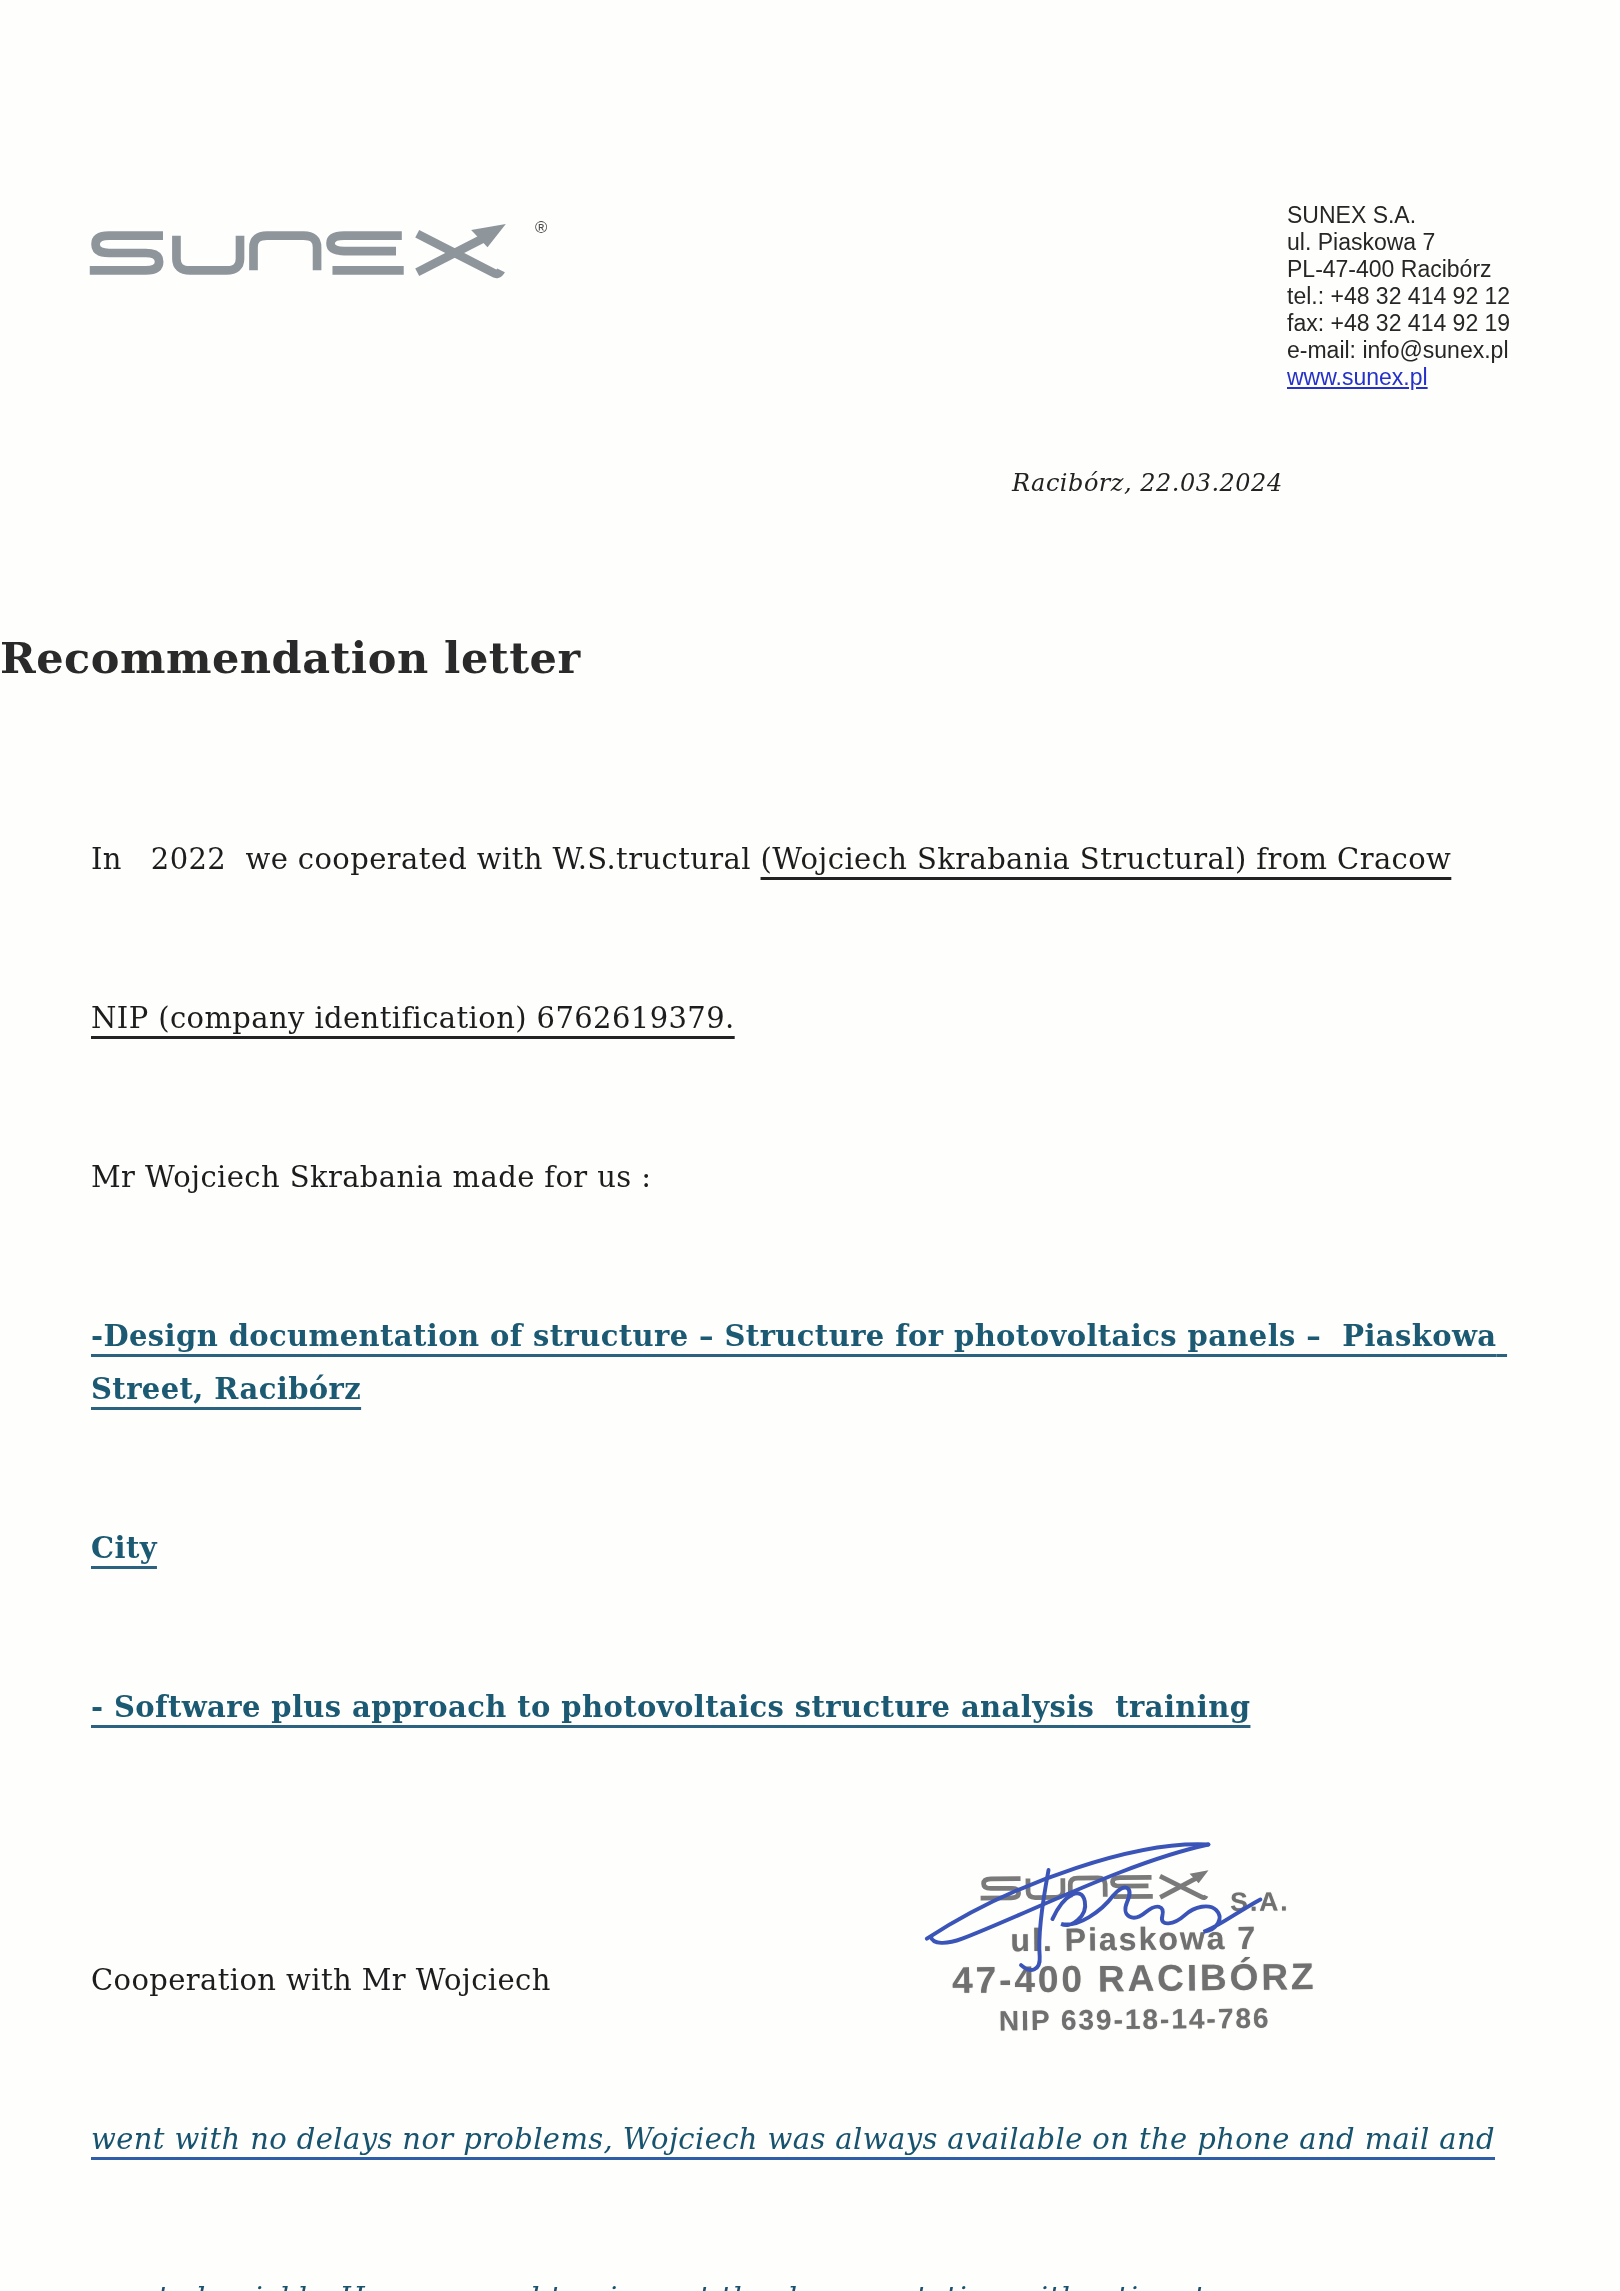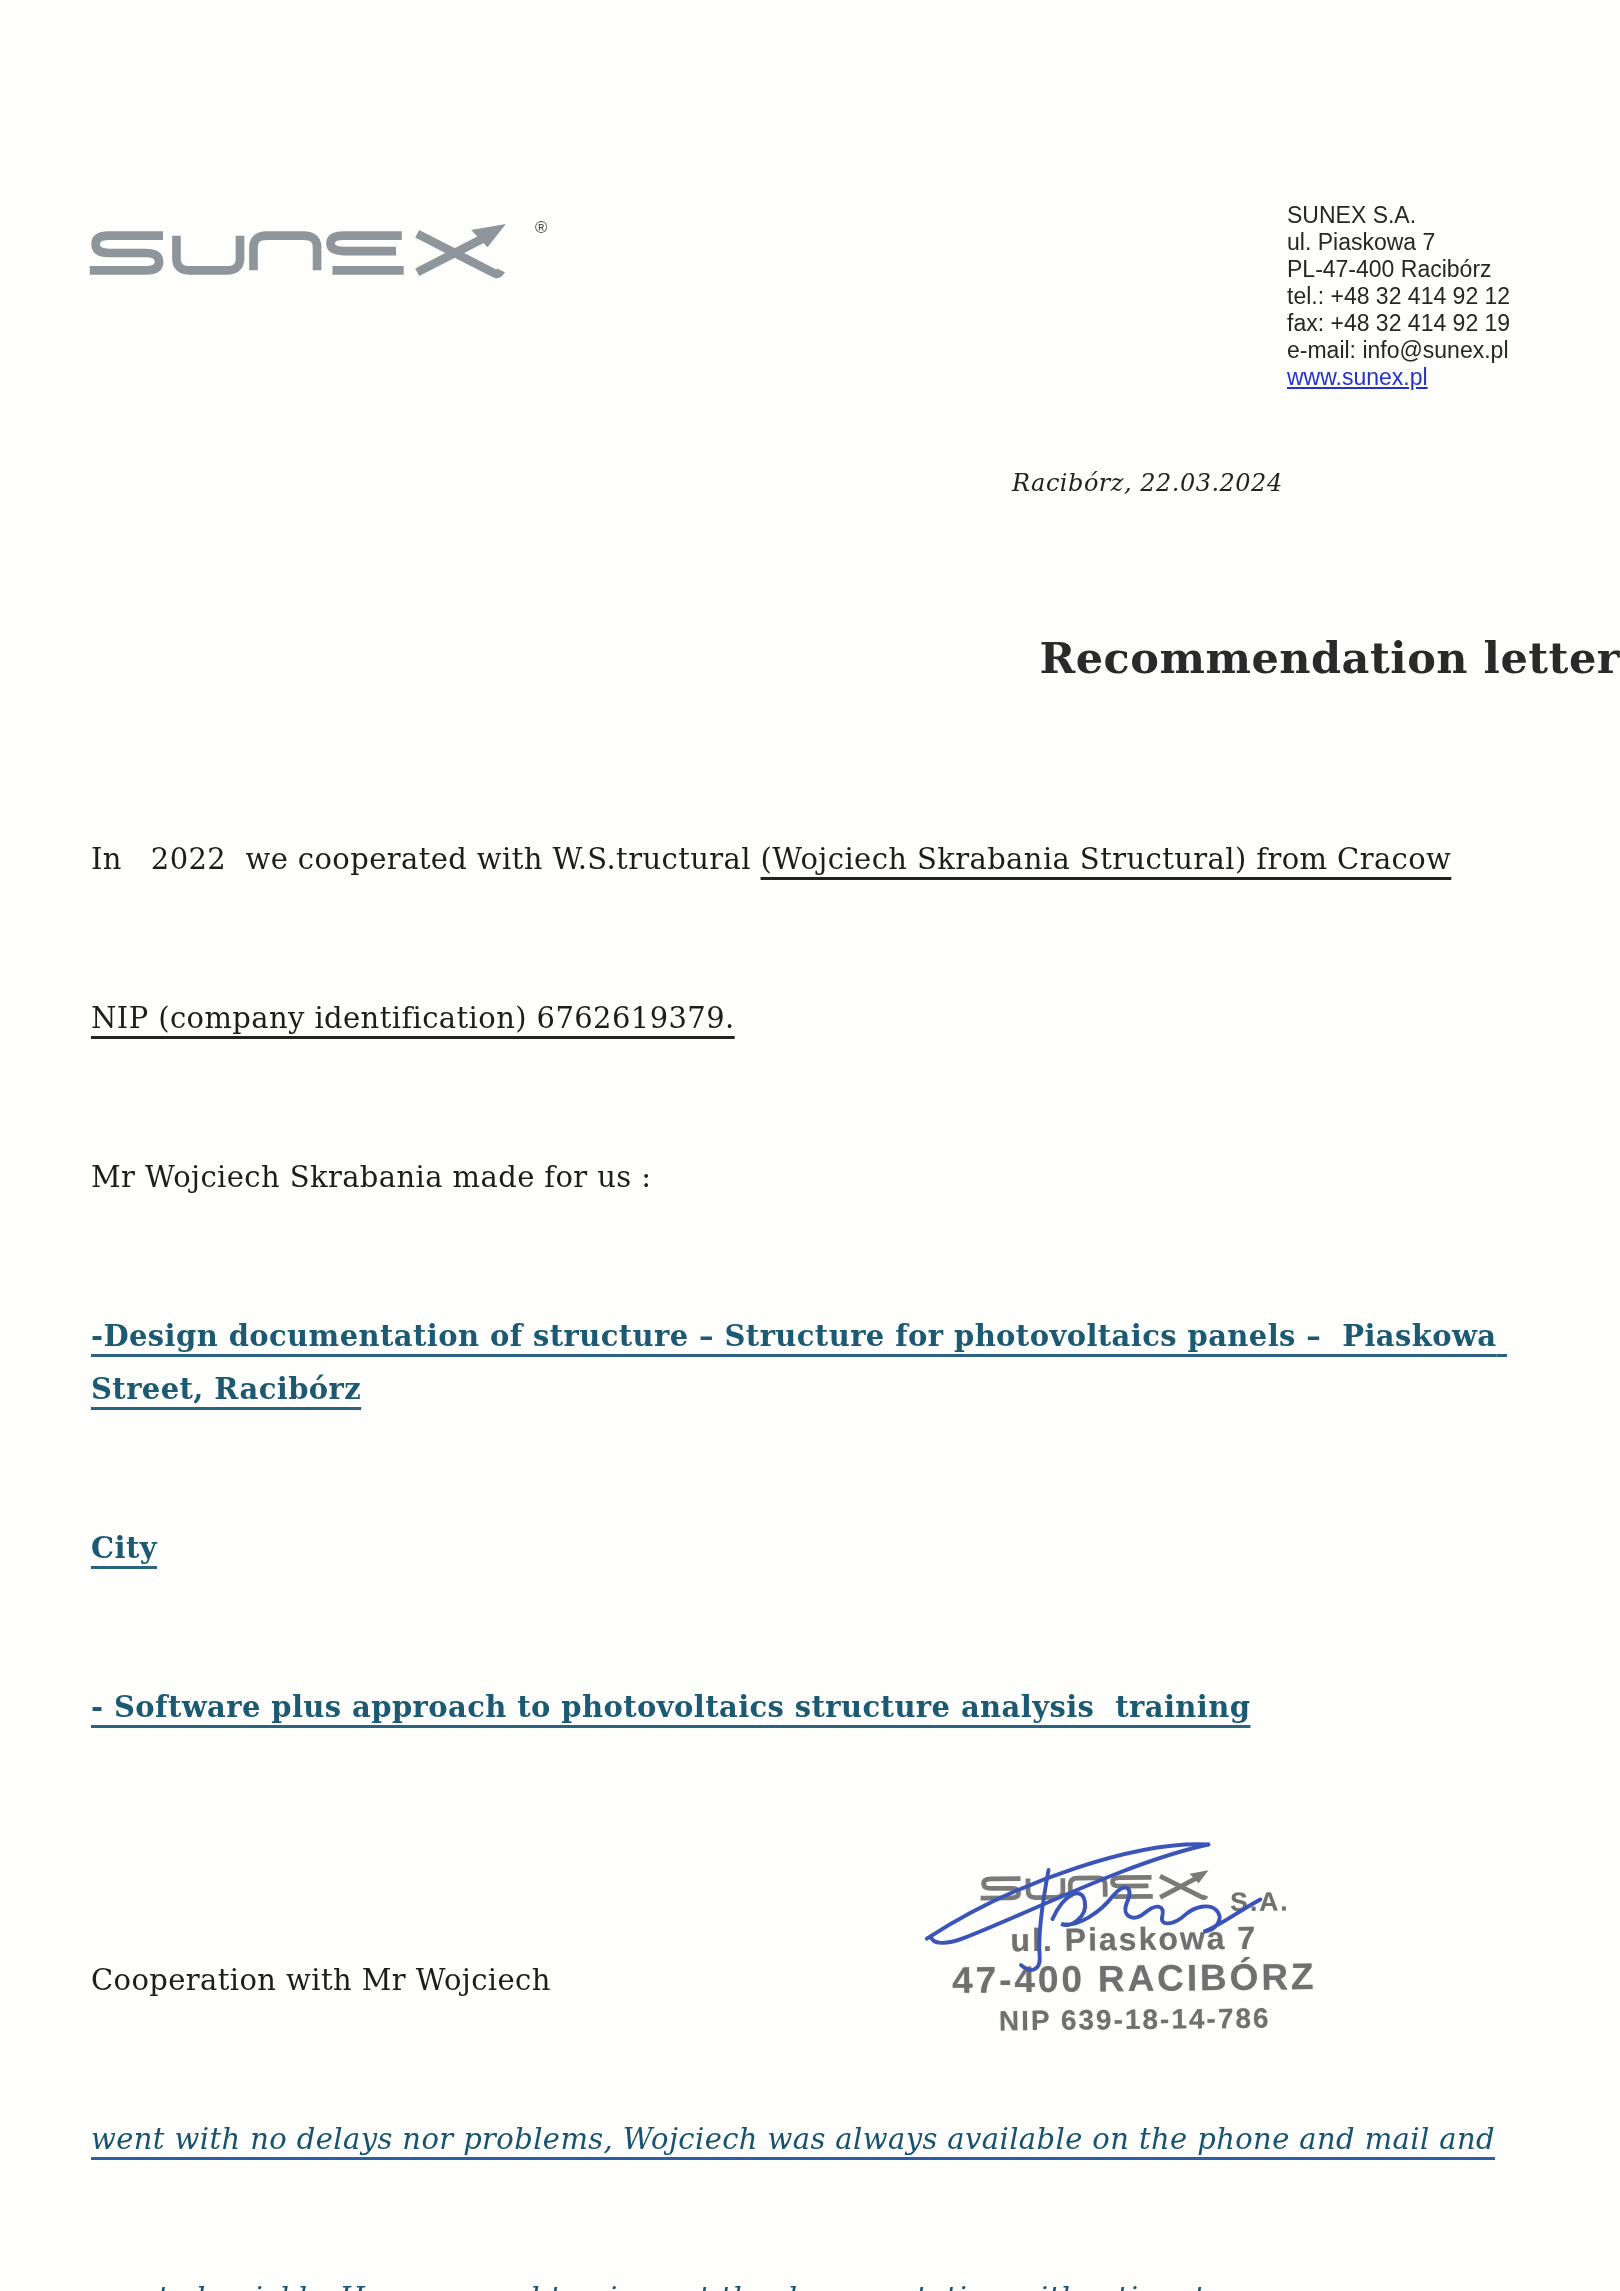--- a/index.html
+++ b/index.html
@@ -24,21 +24,21 @@
   }
   .letterhead a { color:#2531c9; text-decoration:underline; }
   
   .dateline {
     position:absolute; left:1012px; top:469px;
     font-style:italic; font-size:24px; letter-spacing:0.5px; color:#222;
   }
   
   .title {
     position:absolute; left:0; top:633px; width:1620px;
-    margin:0; text-align:right;
+    margin:0; text-align:left;
     font-size:43px; font-weight:bold; letter-spacing:0.5px; color:#2a2a2a;
   }
   
   .doc-body {
     position:absolute; left:91px; top:727px; width:1446px;
     font-size:29px; line-height:53px; letter-spacing:0.4px;
     white-space:pre-wrap;
   }
   .line { min-height:53px; }
   .teal   { color:#1b5a72;font-weight:bold; }

